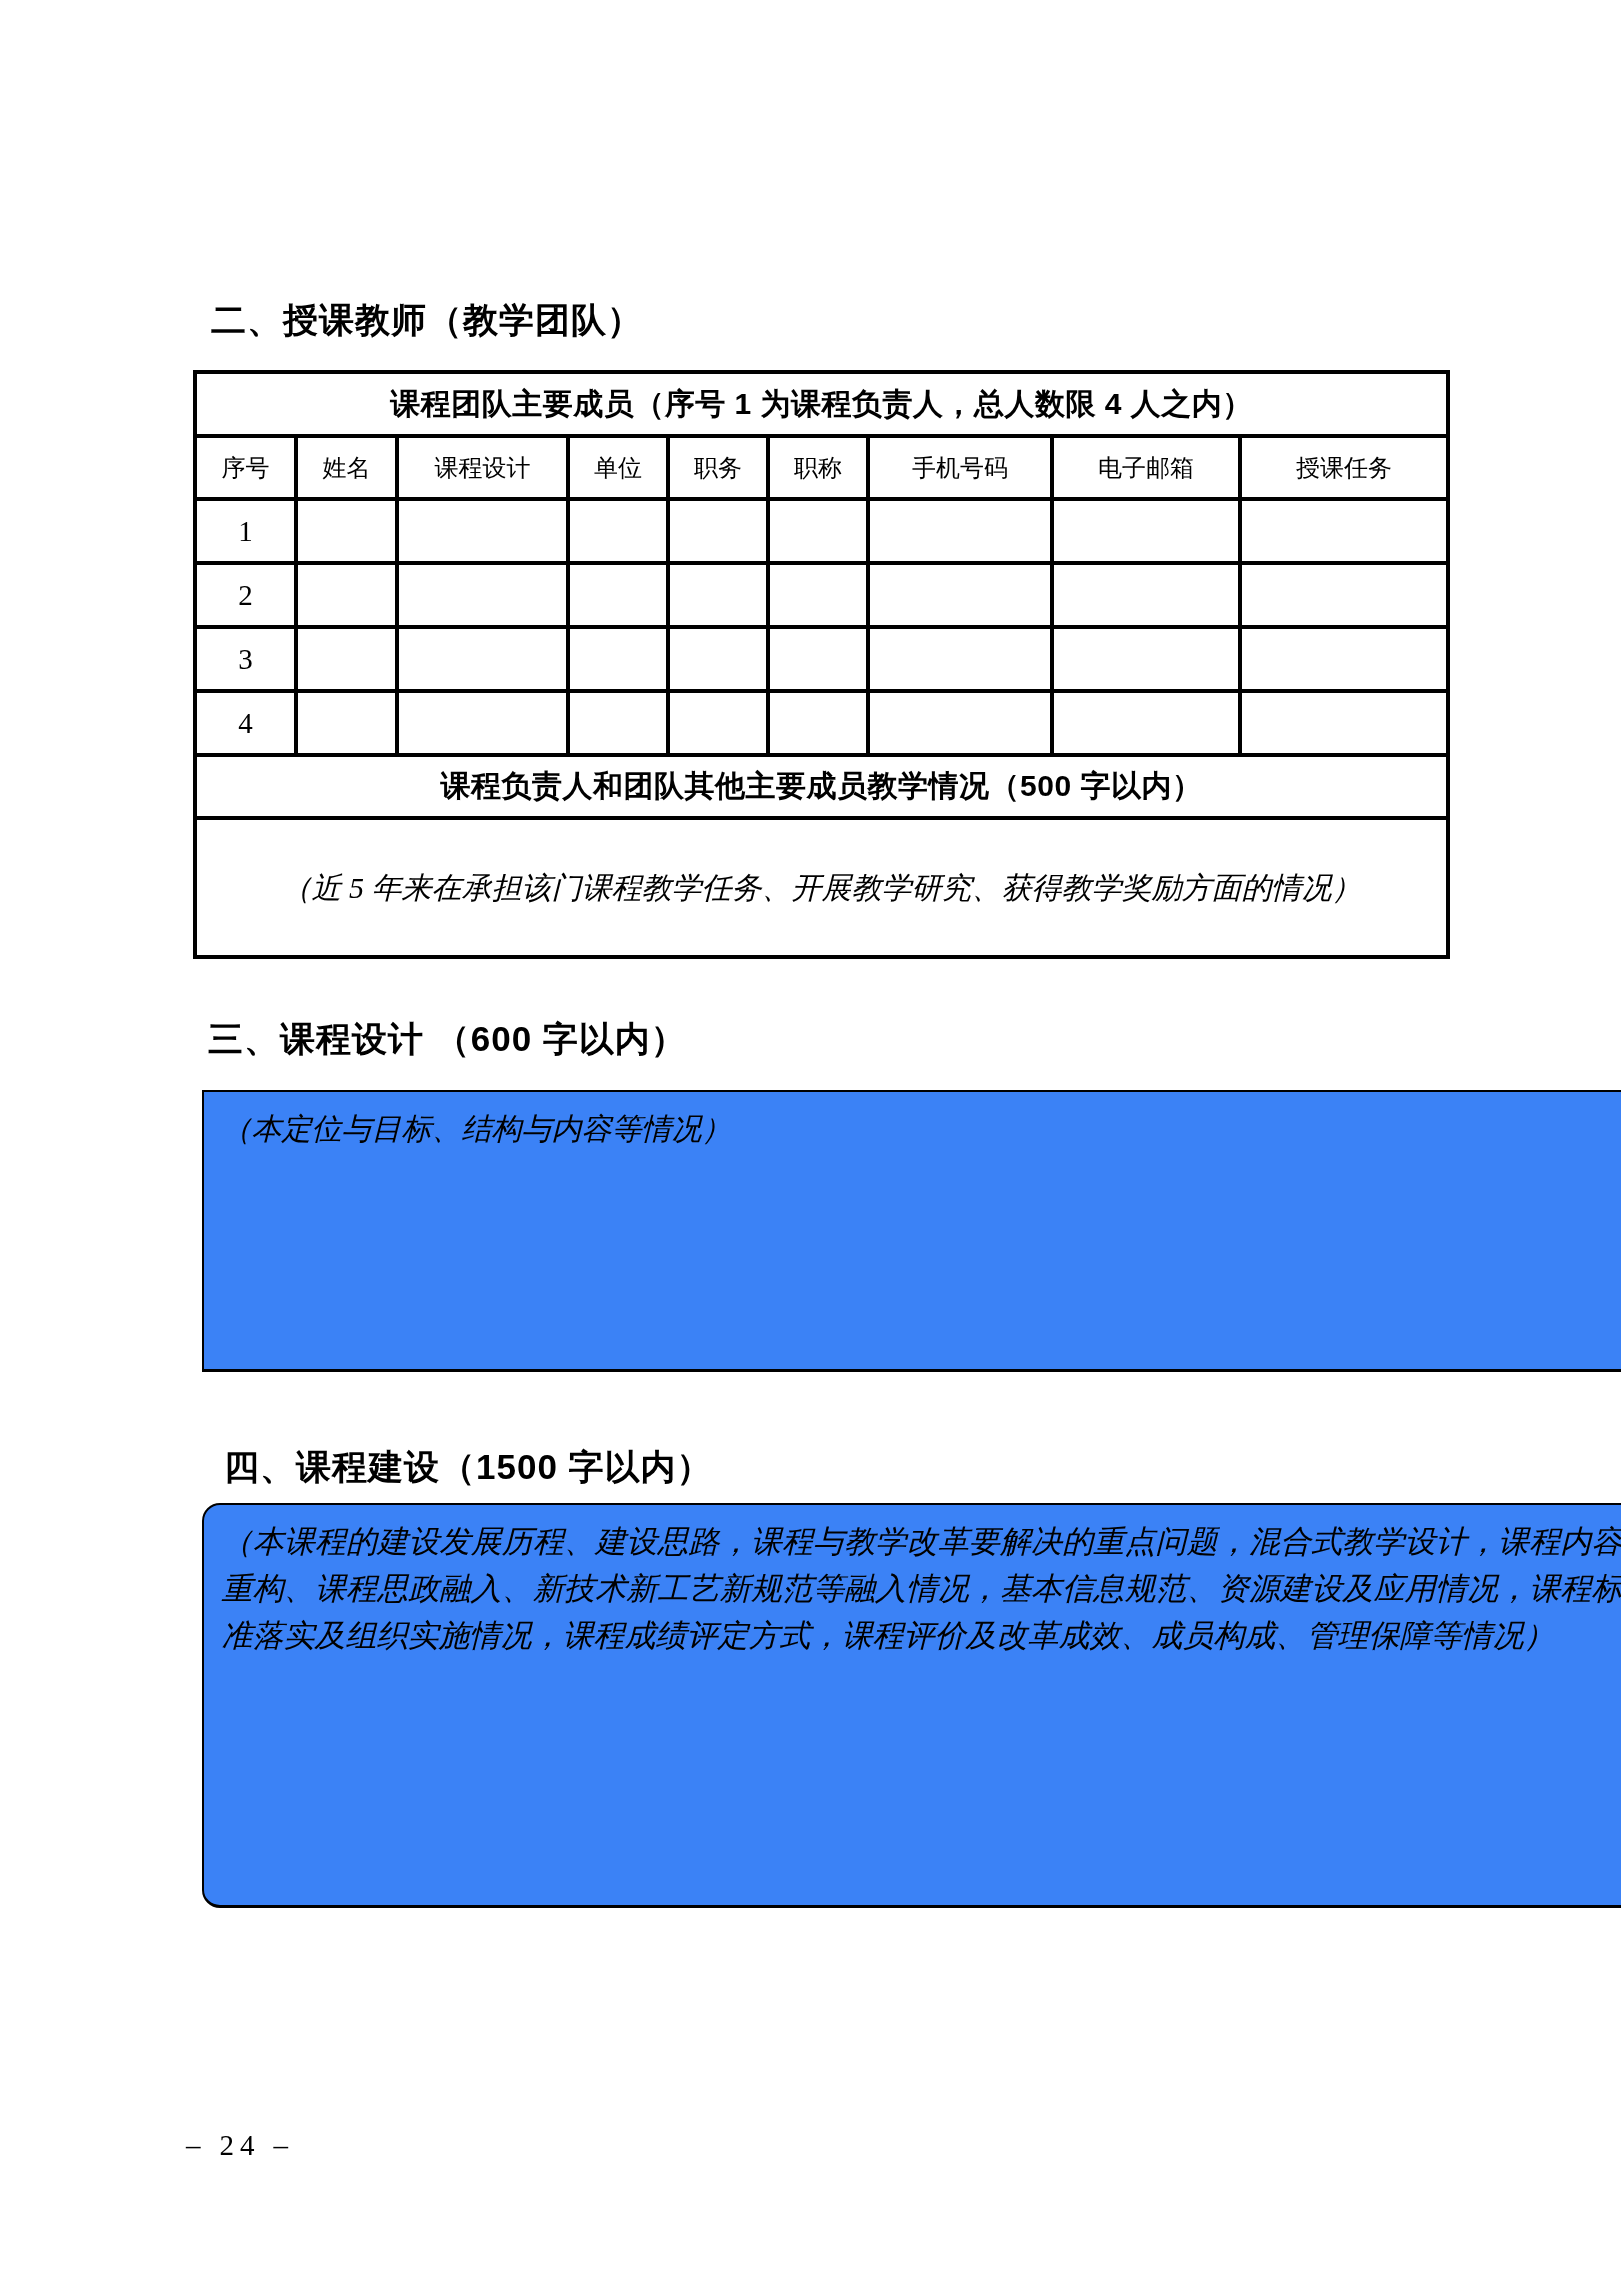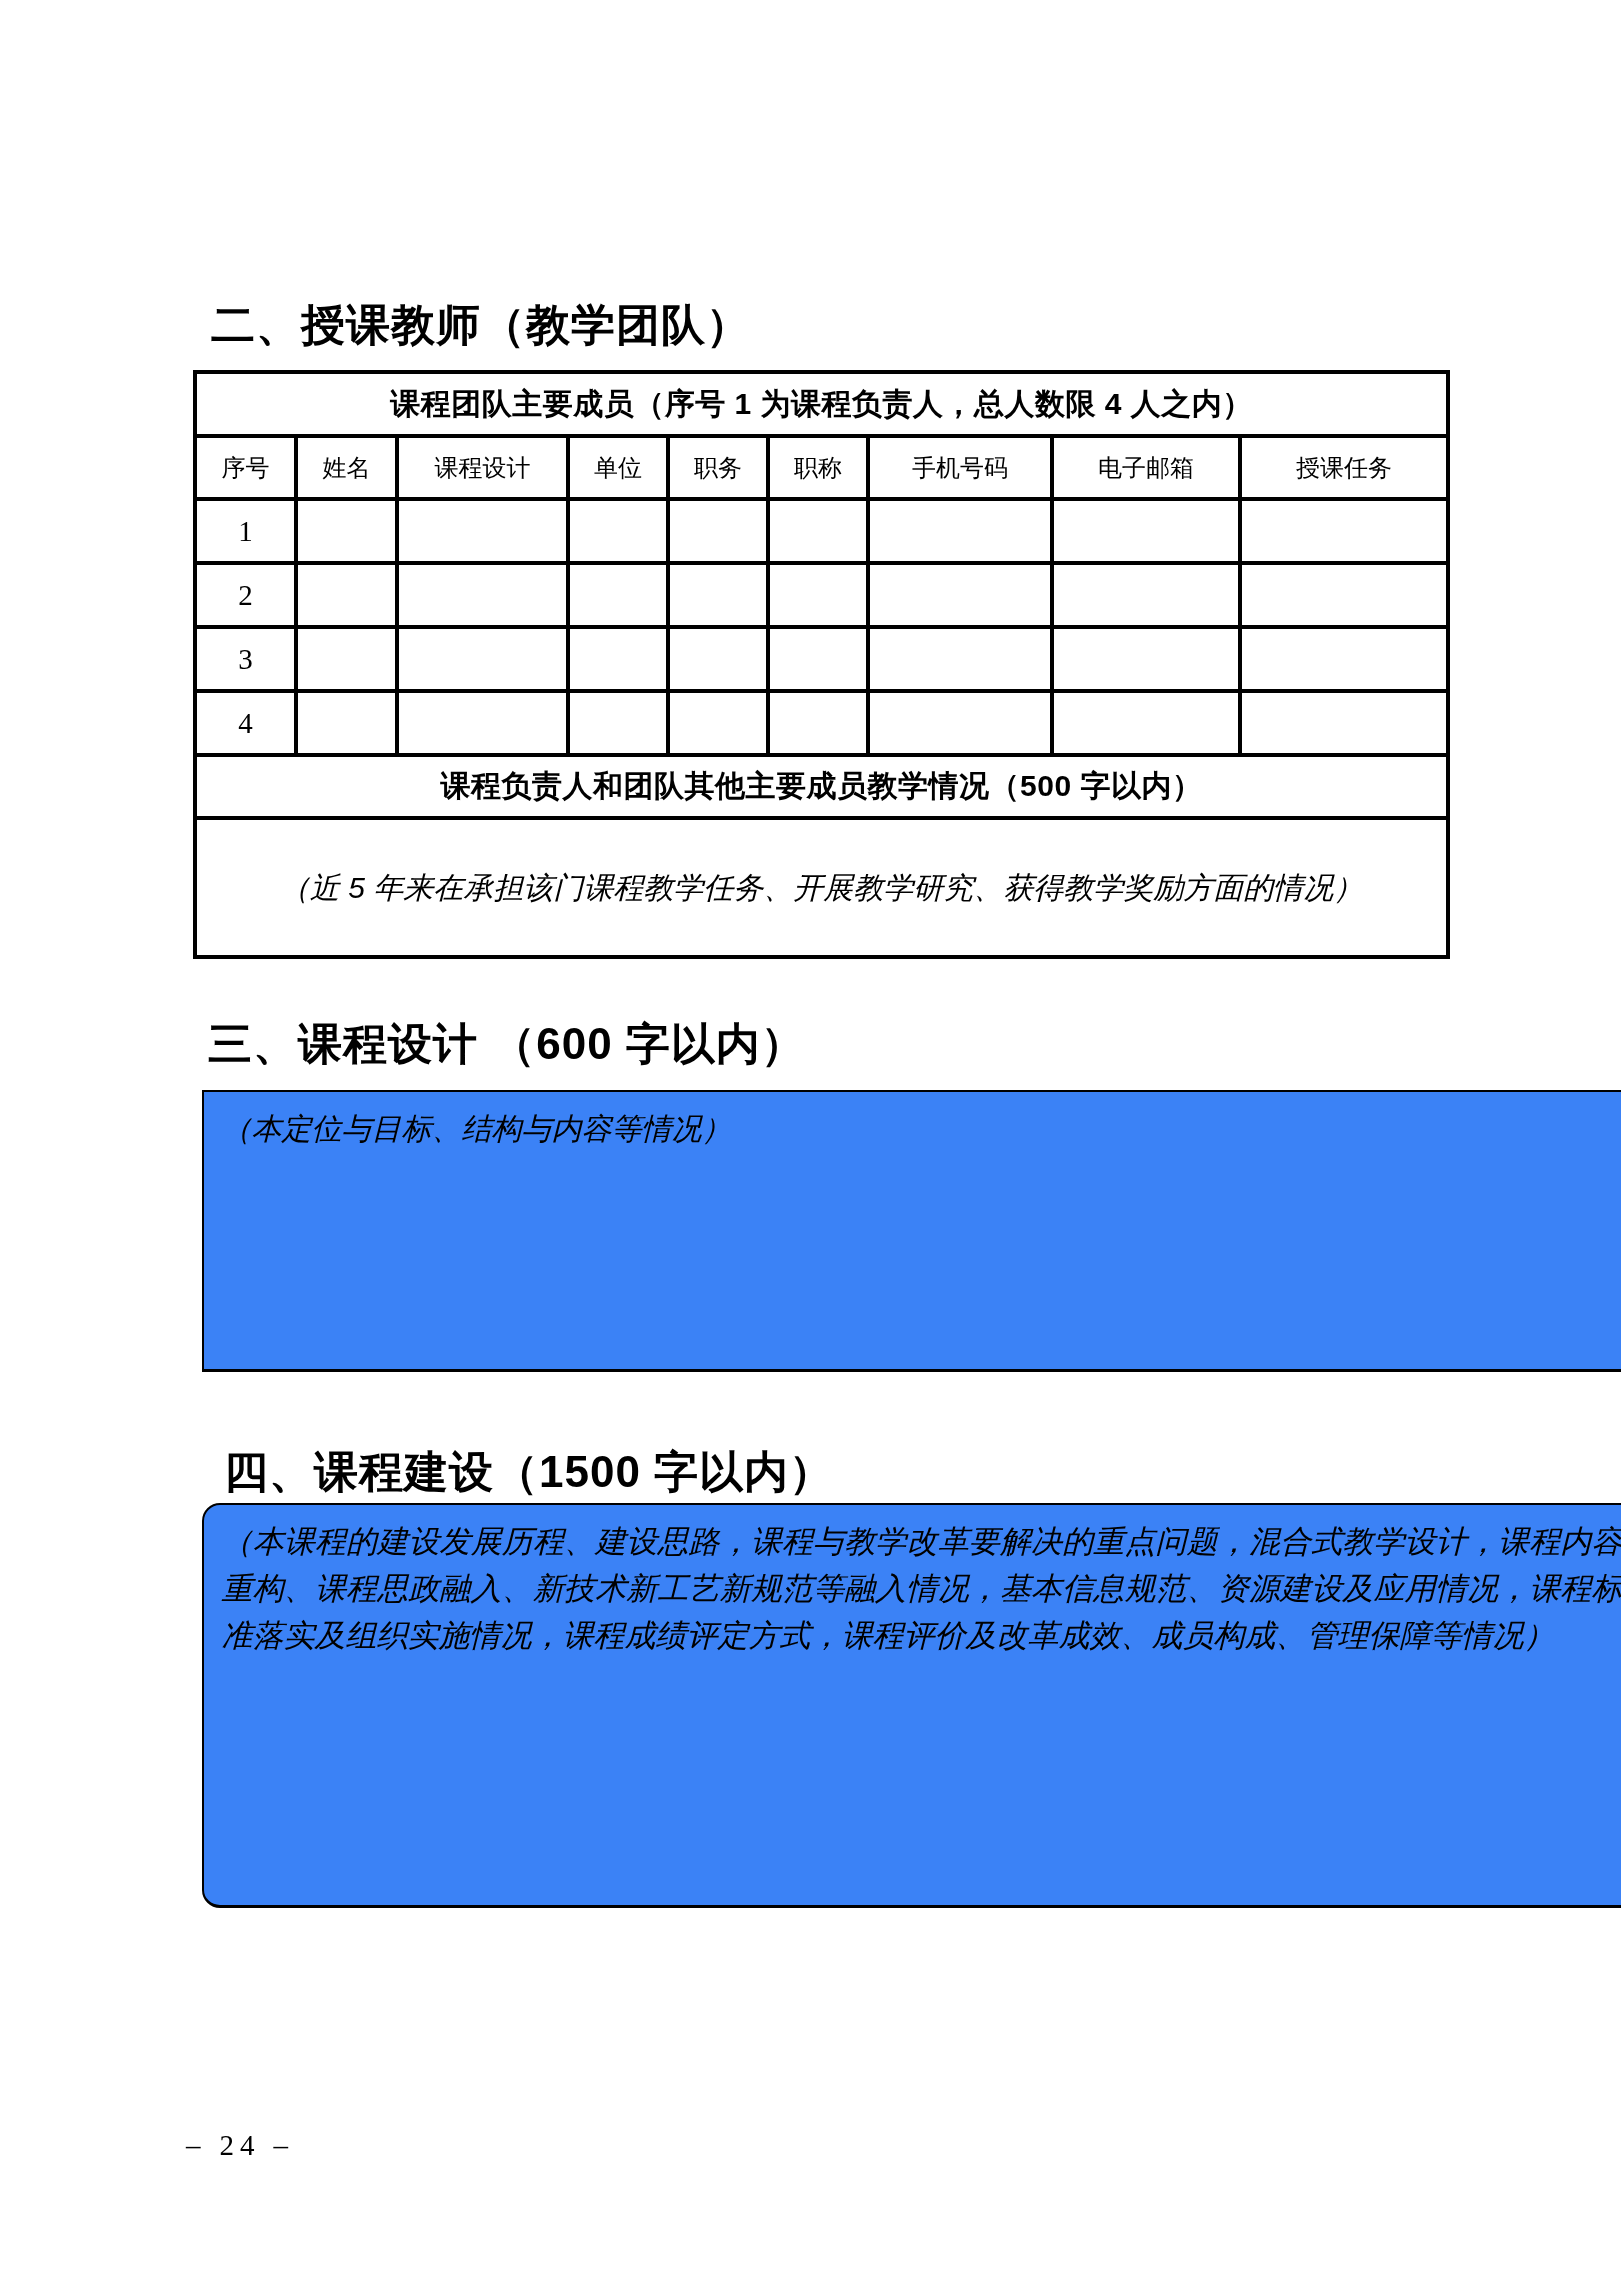--- a/index.html
+++ b/index.html
@@ -12,21 +12,21 @@
     height: 2293px;
     background: #ffffff;
     margin: 0 auto;
     overflow: hidden;
   }
 
   .section-title {
     position: absolute;
     font-family: "Liberation Sans", sans-serif;
     font-weight: bold;
-    font-size: 44px;
+    font-size: 35px;
     line-height: 1.15;
     letter-spacing: 1px;
     white-space: nowrap;
     text-align: center;
   }
   #title-2 { left: 211px; top: 300px; }
   #title-3 { left: 208px; top: 1019px; }
   #title-4 { left: 208px; top: 1447px; margin-left: 16px; }
 
   table.team-table {
@@ -62,21 +62,21 @@
   .col-head { font-size: 24px; }
   .num-cell { font-family: "Liberation Serif", serif; font-size: 29px; }
 
   td.note-cell {
     text-align: left;
     vertical-align: top;
     padding: 9.8px 13.7px;
   }
 
   .kaiti {
-    font-family: Liberation Sans, sans-serif;
+    font-family: Liberation Serif, serif;
     font-style: italic;
     font-size: 30px;
     line-height: 47px;
   }
 
   .content-box {
     position: absolute;
     left: 202px;
     width: 1440px;
     border: 2px solid #000;

